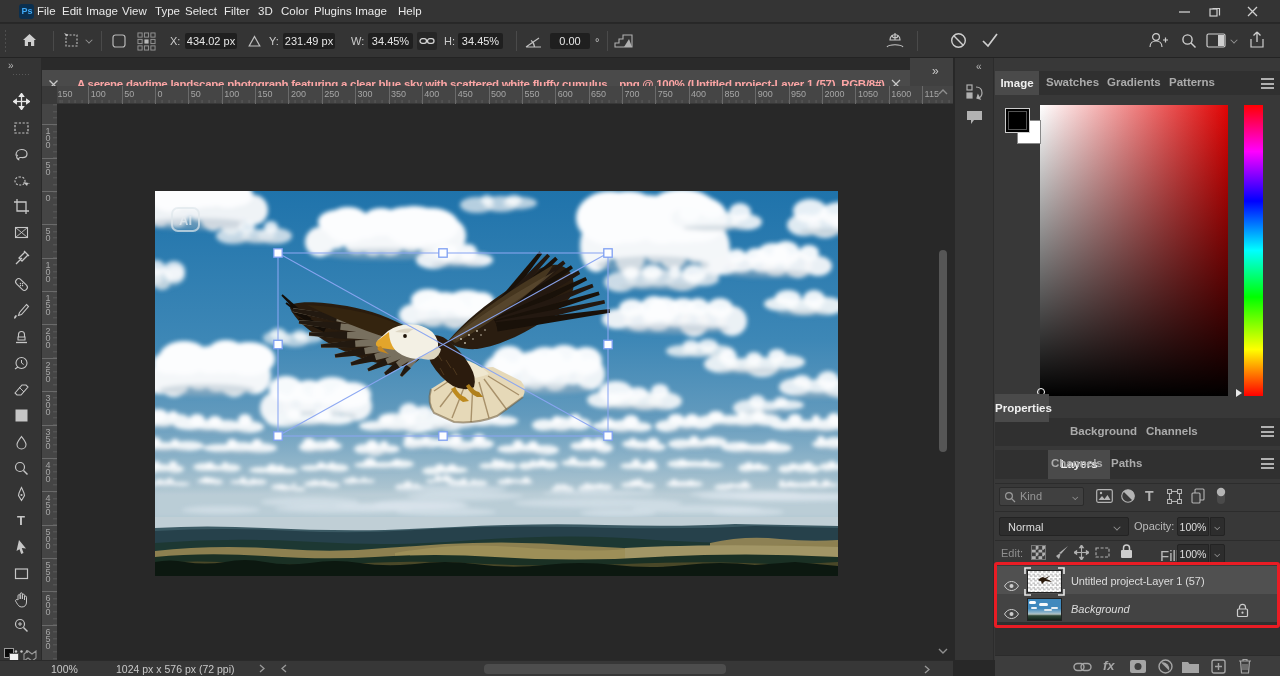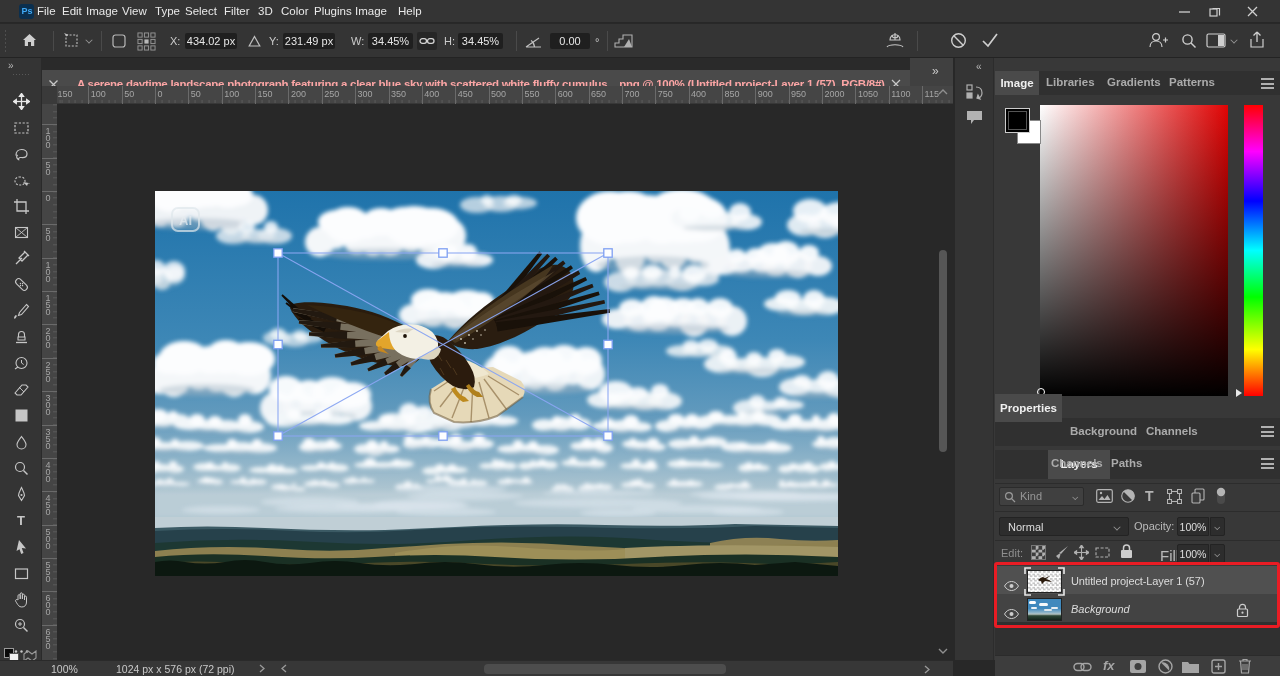--- a/index.html
+++ b/index.html
@@ -362,21 +362,21 @@
 <span class="rlab" style="left:667.5px">850</span>
 <i class="rtick" style="left:665.0px"></i>
 <span class="rlab" style="left:700.8px">900</span>
 <i class="rtick" style="left:698.3px"></i>
 <span class="rlab" style="left:734.1px">950</span>
 <i class="rtick" style="left:731.6px"></i>
 <span class="rlab" style="left:767.5px">2000</span>
 <i class="rtick" style="left:765.0px"></i>
 <span class="rlab" style="left:800.9px">1050</span>
 <i class="rtick" style="left:798.4px"></i>
-<span class="rlab" style="left:834.2px">1100</span>
+<span class="rlab" style="left:834.2px">1600</span>
 <i class="rtick" style="left:831.7px"></i>
 <span class="rlab" style="left:867.6px">115</span>
 <i class="rtick" style="left:865.1px"></i>
     </div>
 <div class="ruler-left">
       <span class="rlabv" style="top:22.3px">100</span>
 <i class="rtickv" style="top:20.3px"></i>
 <span class="rlabv" style="top:55.7px">50</span>
 <i class="rtickv" style="top:53.7px"></i>
 <span class="rlabv" style="top:89.0px">0</span>
@@ -1109,33 +1109,33 @@
           <path d="M12 11l-1 3 3 1z" fill="#c4c4c4"></path>
         </g>
       </svg>
  <svg style="position:absolute;left:11px;top:52px" width="17" height="15" viewBox="0 0 17 15">
         <path d="M1 1h15v9H8l-3 4v-4H1z" fill="#b2b2b2"></path>
       </svg>
 </div>
 
 <div style="position:absolute;left:995px;top:71px;width:285px;height:24px;background:#303030"></div>
 <div class="ptab" style="left:995px;top:71px;width:44px;height:24px;line-height:24px">Image</div>
-<span class="ptabi" style="left:1046px;top:76px">Libraries</span>
+<span class="ptabi" style="left:1046px;top:76px">Swatches</span>
 <span class="ptabi" style="left:1107px;top:76px">Gradients</span>
 <span class="ptabi" style="left:1169px;top:76px">Patterns</span>
 <div class="menuicon" style="left:1261px;top:78px"></div>
 <div style="position:absolute;left:1040px;top:105px;width:188px;height:291px;background:linear-gradient(to bottom,rgba(0,0,0,0),#000),linear-gradient(to right,#fff,#e00404)"></div>
 <div style="position:absolute;left:1037px;top:388px;width:8px;height:8px;border:1.4px solid #fff;border-radius:50%"></div>
 <div style="position:absolute;left:1244px;top:105px;width:19px;height:291px;background:linear-gradient(#f00,#f0f 16%,#00f 33%,#0ff 50%,#0f0 66%,#ff0 84%,#f00)"></div>
 <div style="position:absolute;left:1236px;top:389px;width:0;height:0;border-top:4.5px solid transparent;border-bottom:4.5px solid transparent;border-left:6px solid #e8e8e8"></div>
 <div style="position:absolute;left:1017px;top:120px;width:24px;height:24px;background:#fff;border:1px solid #888"></div>
 <div style="position:absolute;left:1005px;top:108px;width:25px;height:25px;background:#000;border:1px solid #ccc;box-shadow:inset 0 0 0 2px #000, inset 0 0 0 3px #555"></div>
 
 <div style="position:absolute;left:995px;top:418px;width:285px;height:28px;background:#303030"></div>
-<div class="ptab" style="left:995px;top:394px;width:67px;line-height:28px;height:28px">Properties</div>
+<div class="ptab" style="left:995px;top:394px;width:54px;line-height:28px;height:28px">Properties</div>
 <span class="ptabi" style="left:1070px;top:425px">Background</span>
 <span class="ptabi" style="left:1146px;top:425px">Channels</span>
 <div class="menuicon" style="left:1261px;top:426px"></div>
 
 <div style="position:absolute;left:995px;top:450px;width:285px;height:29px;background:#303030"></div>
 <div class="ptab" style="left:1048px;top:450px;width:62px;line-height:28px;height:29px">Layers</div>
 <span class="ptabi" style="left:1051px;top:457px">Channels</span>
 <span class="ptabi" style="left:1111px;top:457px">Paths</span>
 <div class="menuicon" style="left:1261px;top:458px"></div>
 

